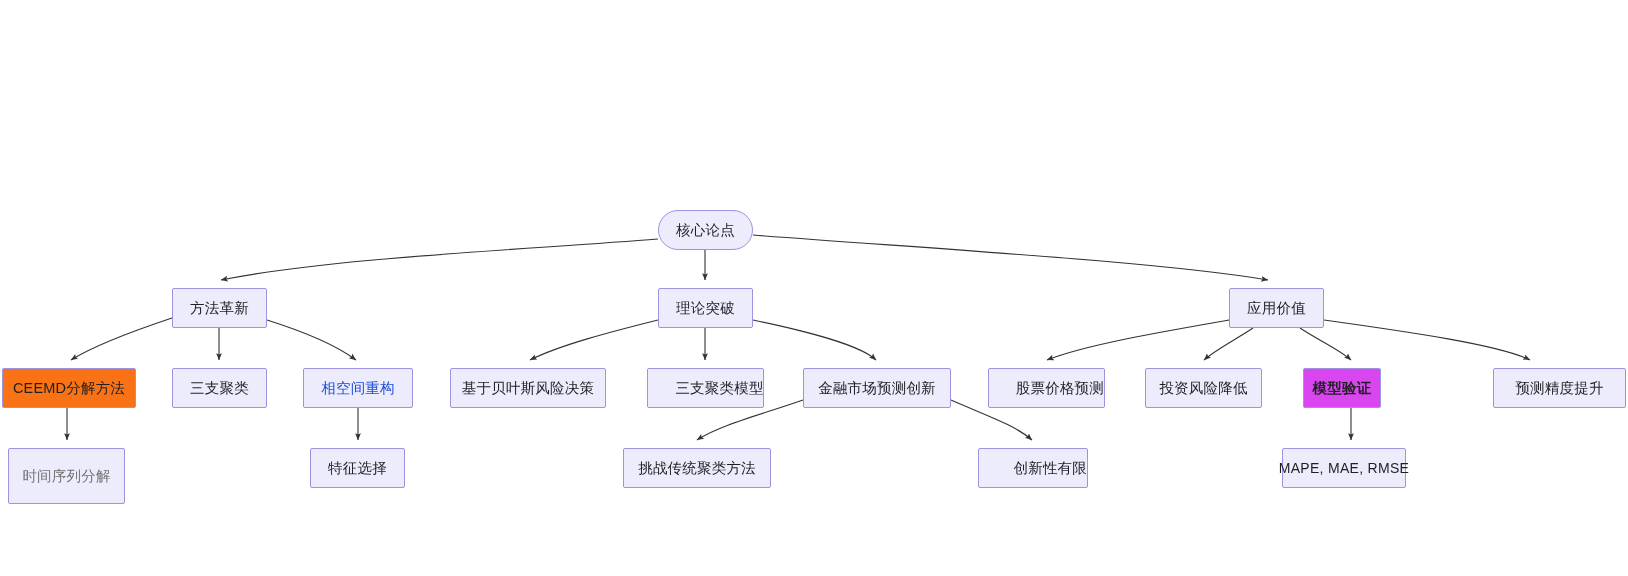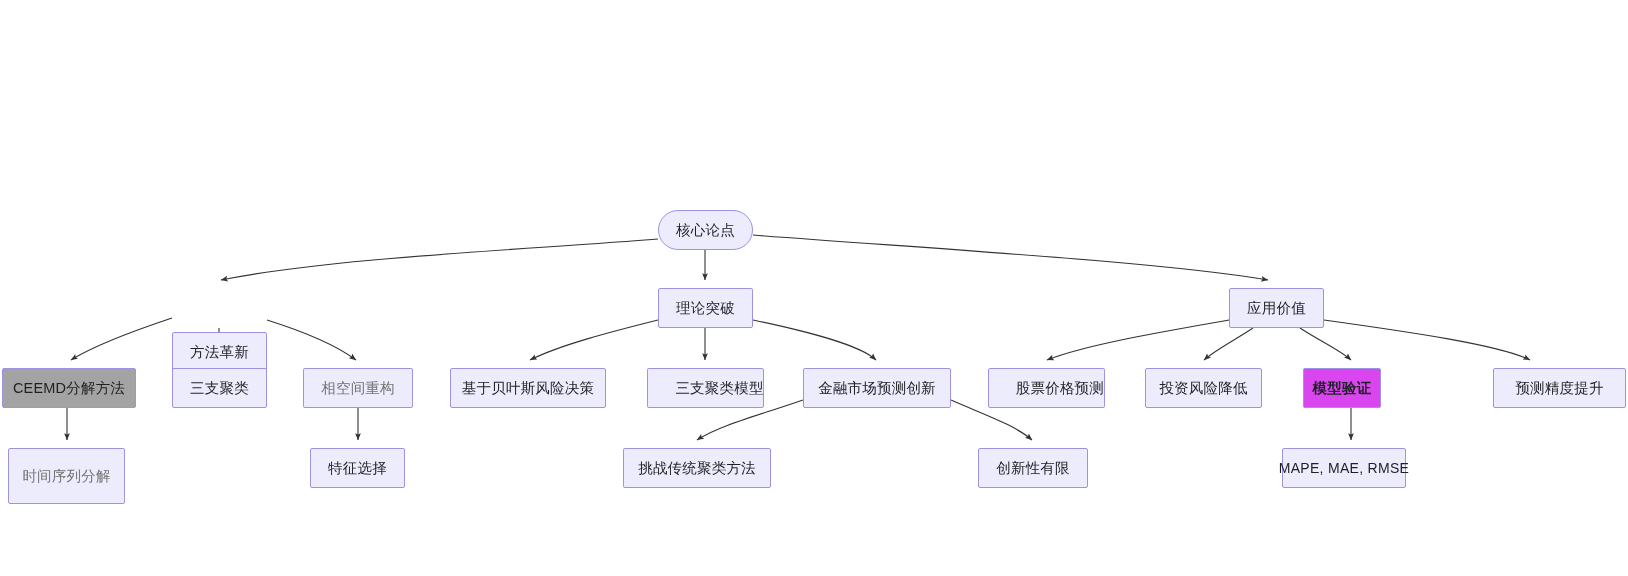--- a/index.html
+++ b/index.html
@@ -78,36 +78,36 @@
         <path class="edge" d="M 803 400 C 760 415 720 425 697 440" marker-end="url(#arrowhead)" stroke="#333333"></path>
         <path class="edge" d="M 951 400 C 985 415 1015 425 1032 440" marker-end="url(#arrowhead)" stroke="#333333"></path>
         <path class="edge" d="M 1351 408 L 1351 440" marker-end="url(#arrowhead)" stroke="#333333"></path>
       </g>
   </svg>
 
   <div id="nodes-layer">
       <div class="node-box" style="left: 658px; top: 210px; width: 95px; height: 40px; background: rgb(236, 236, 253); border-color: rgb(158, 147, 224); color: rgb(31, 32, 35); border-radius: 20px;">
         <span>核心论点</span>
       </div>
-      <div class="node-box" style="left: 172px; top: 288px; width: 95px; height: 40px; background: rgb(236, 236, 253); border-color: rgb(158, 147, 224); color: rgb(31, 32, 35); margin-top: 44px;">
+      <div class="node-box" style="left: 172px; top: 288px; width: 95px; height: 40px; background: rgb(236, 236, 253); border-color: rgb(158, 147, 224); color: rgb(31, 32, 35);">
         <span>方法革新</span>
       </div>
       <div class="node-box" style="left: 658px; top: 288px; width: 95px; height: 40px; background: rgb(236, 236, 253); border-color: rgb(158, 147, 224); color: rgb(31, 32, 35);">
         <span>理论突破</span>
       </div>
       <div class="node-box" style="left: 1229px; top: 288px; width: 95px; height: 40px; background: rgb(236, 236, 253); border-color: rgb(158, 147, 224); color: rgb(31, 32, 35);">
         <span>应用价值</span>
       </div>
-      <div class="node-box" style="left: 2px; top: 368px; width: 134px; height: 40px; background: #a3a3a3; border-color: rgb(158, 147, 224); color: rgb(31, 32, 35);">
+      <div class="node-box" style="left: 2px; top: 368px; width: 134px; height: 40px; background: #f97316; border-color: rgb(158, 147, 224); color: rgb(31, 32, 35);">
         <span>CEEMD分解方法</span>
       </div>
       <div class="node-box" style="left: 172px; top: 368px; width: 95px; height: 40px; background: rgb(236, 236, 253); border-color: rgb(158, 147, 224); color: rgb(31, 32, 35);">
         <span>三支聚类</span>
       </div>
-      <div class="node-box" style="left: 303px; top: 368px; width: 110px; height: 40px; background: rgb(236, 236, 253); border-color: rgb(158, 147, 224); color: #737373;">
+      <div class="node-box" style="left: 303px; top: 368px; width: 110px; height: 40px; background: rgb(236, 236, 253); border-color: rgb(158, 147, 224); color: #1d4ed8;">
         <span>相空间重构</span>
       </div>
       <div class="node-box" style="left: 450px; top: 368px; width: 156px; height: 40px; background: rgb(236, 236, 253); border-color: rgb(158, 147, 224); color: rgb(31, 32, 35);">
         <span>基于贝叶斯风险决策</span>
       </div>
       <div class="node-box" style="left: 647px; top: 368px; width: 117px; height: 40px; background: rgb(236, 236, 253); border-color: rgb(158, 147, 224); color: rgb(31, 32, 35); padding-left: 28px;">
         <span>三支聚类模型</span>
       </div>
       <div class="node-box" style="left: 803px; top: 368px; width: 148px; height: 40px; background: rgb(236, 236, 253); border-color: rgb(158, 147, 224); color: rgb(31, 32, 35);">
         <span>金融市场预测创新</span>
@@ -126,21 +126,21 @@
       </div>
       <div class="node-box" style="left: 8px; top: 448px; width: 117px; height: 56px; background: rgb(236, 236, 253); border-color: rgb(158, 147, 224); color: #737373;">
         <span>时间序列分解</span>
       </div>
       <div class="node-box" style="left: 310px; top: 448px; width: 95px; height: 40px; background: rgb(236, 236, 253); border-color: rgb(158, 147, 224); color: rgb(31, 32, 35);">
         <span>特征选择</span>
       </div>
       <div class="node-box" style="left: 623px; top: 448px; width: 148px; height: 40px; background: rgb(236, 236, 253); border-color: rgb(158, 147, 224); color: rgb(31, 32, 35);">
         <span>挑战传统聚类方法</span>
       </div>
-      <div class="node-box" style="left: 978px; top: 448px; width: 110px; height: 40px; background: rgb(236, 236, 253); border-color: rgb(158, 147, 224); color: rgb(31, 32, 35);">
+      <div class="node-box" style="left: 978px; top: 448px; width: 110px; height: 40px; background: rgb(236, 236, 253); border-color: rgb(158, 147, 224); color: rgb(31, 32, 35); justify-content: flex-end;">
         <span>创新性有限</span>
       </div>
       <div class="node-box latin" style="left: 1282px; top: 448px; width: 124px; height: 40px; background: rgb(236, 236, 253); border-color: rgb(158, 147, 224); color: rgb(31, 32, 35);">
         <span>MAPE, MAE, RMSE</span>
       </div>
     </div>
 
 </div>
 
 </body></html>

